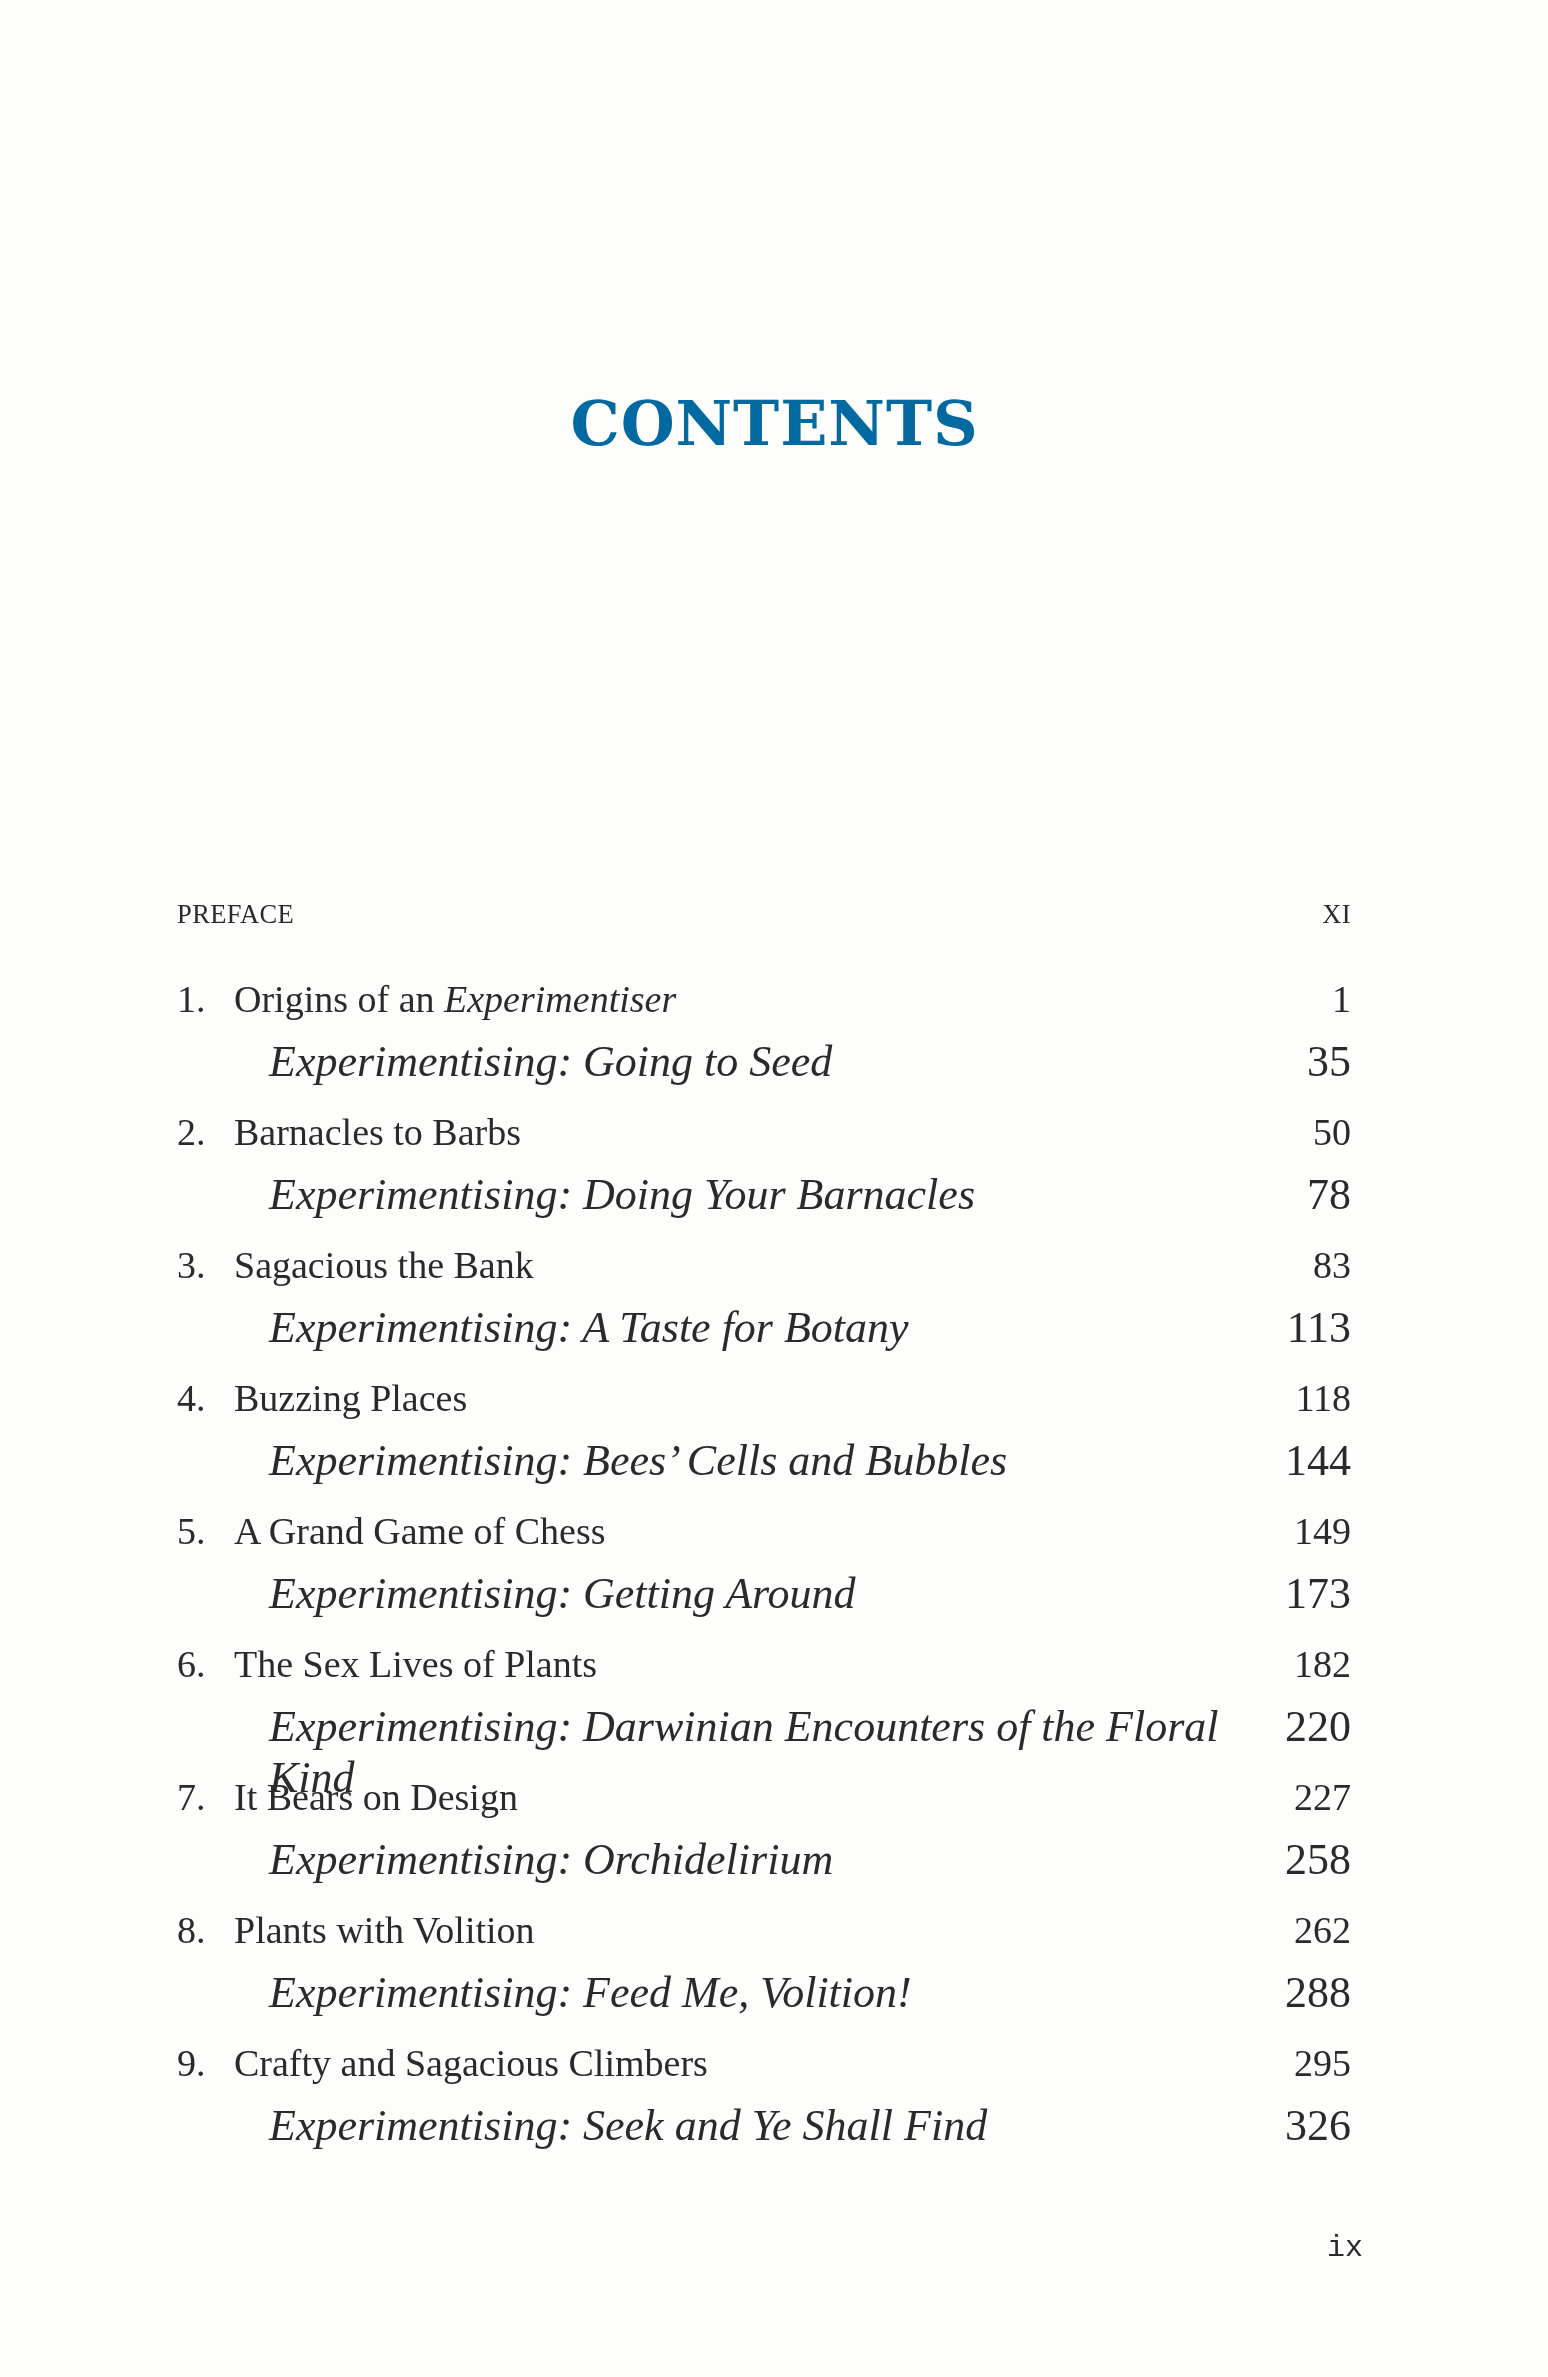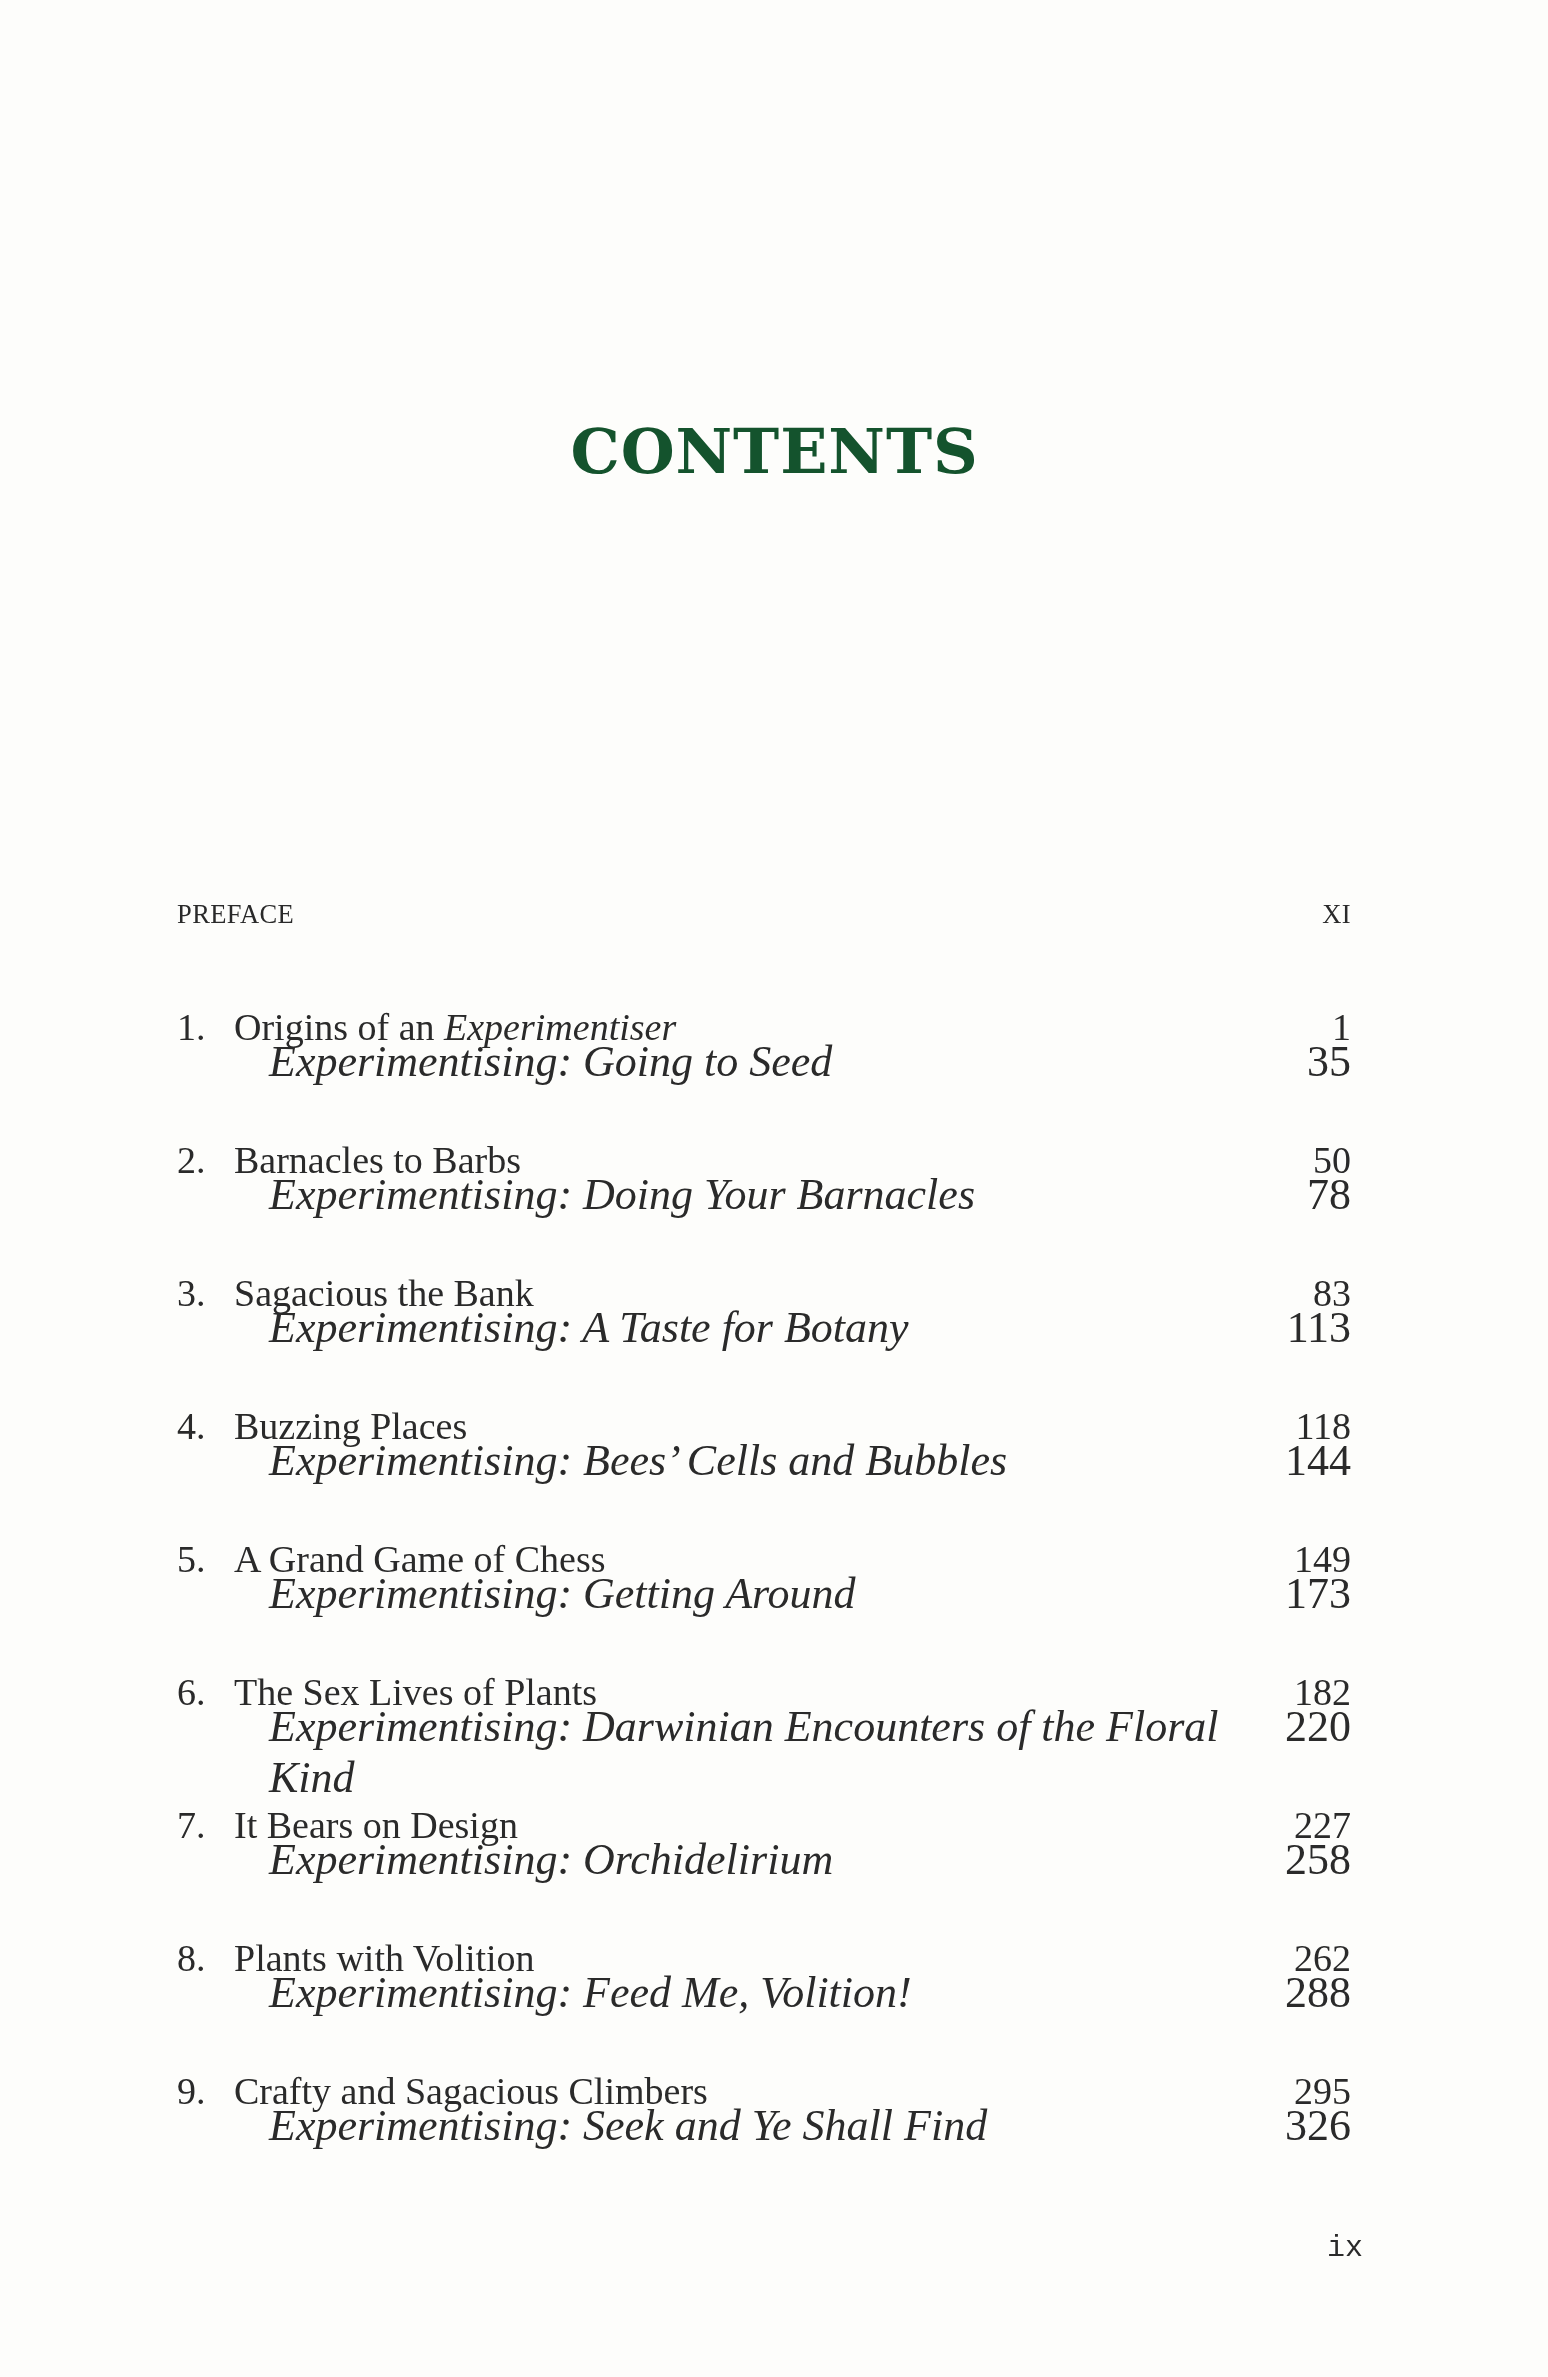--- a/index.html
+++ b/index.html
@@ -5,38 +5,37 @@
   html, body { margin:0; padding:0; }
   body {
     width:1549px; height:2377px; position:relative; overflow:hidden;
     background:#fdfdfb;
     font-family:"Liberation Serif", "DejaVu Serif", serif;
     color:#2a2a2a;
   }
   .title {
     position:absolute; left:0; width:1549px; top:387px;
     text-align:center; font-size:62px; font-weight:bold;
-    color:#14532d; letter-spacing:0.9px;
+    color:#0369a1; letter-spacing:0.9px;
     font-family:"DejaVu Serif", serif;
-    margin-top:28px;
   }
   .preface {
     position:absolute; left:177px; right:198px; top:899px;
     display:flex; justify-content:space-between; align-items:flex-end;
     font-size:26.5px; letter-spacing:0.4px;
   }
   .toc {
     position:absolute; left:177px; width:1174px; top:977px;
   }
   .chapter { height:133px; position:relative; }
   .row {
     position:absolute; left:0; right:0; display:flex;
     justify-content:space-between; align-items:baseline;
   }
-  .row.main { top:0; font-size:38px;margin-top:28px; }
+  .row.main { top:0; font-size:38px; }
   .row.sub { top:59px; font-size:44px; }
   .num { display:inline-block; width:57px; }
   .sub .label { padding-left:92px; font-style:italic; }
   .page-num { text-align:right; min-width:71px; }
   .folio {
     position:absolute; left:1327px; top:2231px; font-size:30px;font-family:Liberation Mono, monospace;
   }
 </style>
 </head>
 <body>

